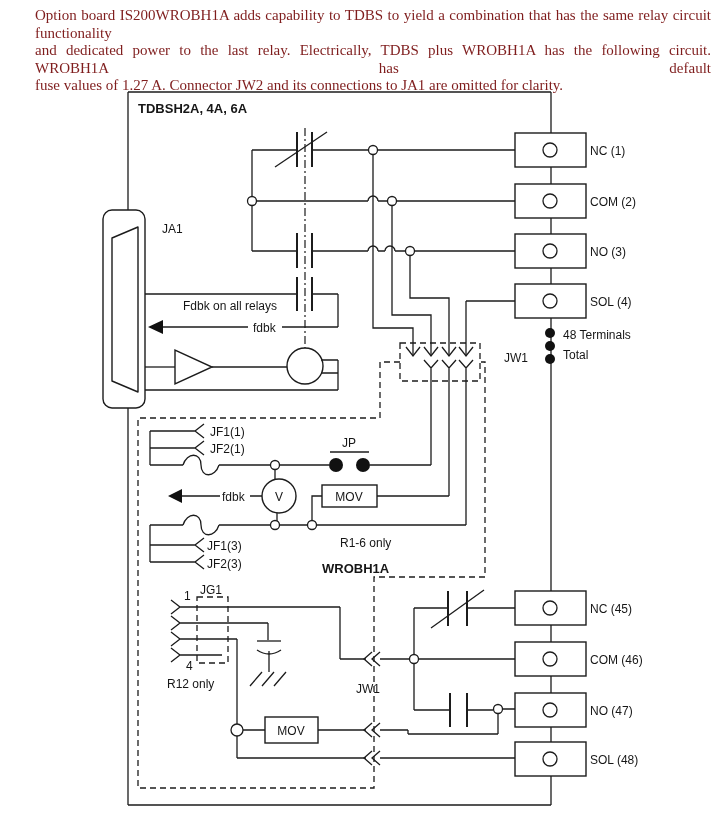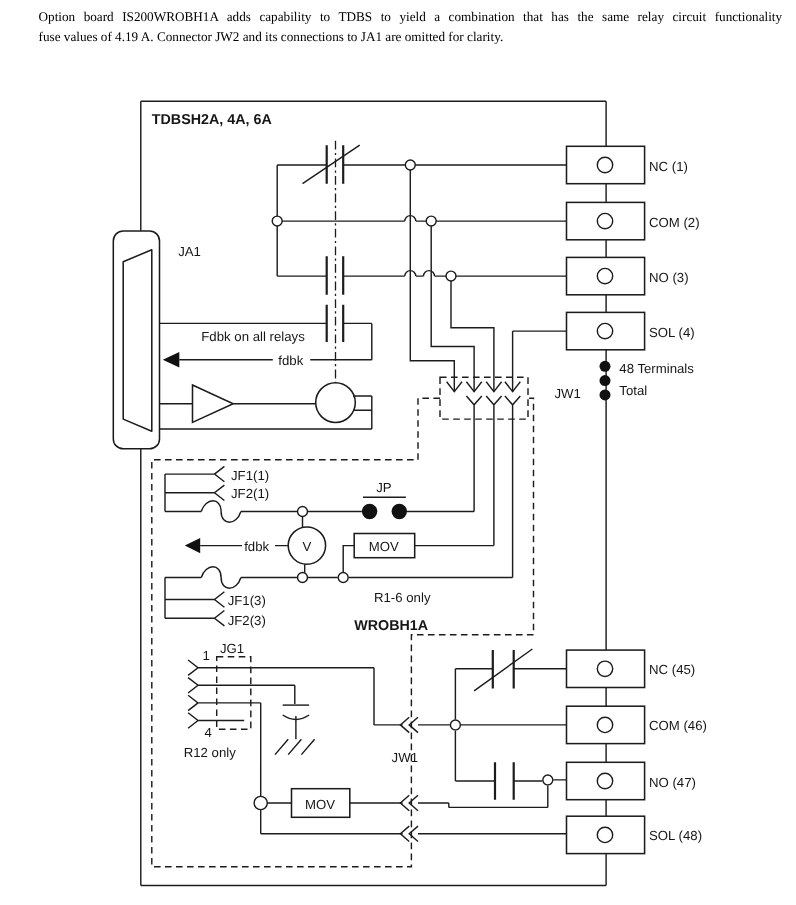--- a/index.html
+++ b/index.html
@@ -1,37 +1,38 @@
 <!DOCTYPE html>
 <html><head>
 <meta charset="utf-8">
 <style>
   html,body{margin:0;padding:0;background:#ffffff;}
   body{width:724px;height:823px;position:relative;font-family:"Liberation Sans",sans-serif;color:#1b1b1b;}
-  .intro{position:absolute;left:35px;top:7px;width:676px;font-family:"Liberation Serif",serif;font-size:12px;line-height:17.5px;color:#000000;}
+  .intro{position:absolute;left:35px;top:7px;width:676px;font-family:"Liberation Serif",serif;font-size:15px;line-height:17.5px;color:#7f1d1d;}
   .intro .line{text-align:justify;text-align-last:justify;}
   .intro .line:last-child{text-align-last:left;}
   svg{position:absolute;left:0;top:0;}
   svg text{font-family:"Liberation Sans",sans-serif;font-size:12px;fill:#161616;}
   text.bold{font-weight:bold;font-size:13px;}
   .wire{stroke:#1c1c1c;stroke-width:1.3;fill:none;}
   .wire2{stroke:#1c1c1c;stroke-width:2;fill:none;}
   .dash{stroke:#1c1c1c;stroke-width:1.3;fill:none;stroke-dasharray:6 4;}
   .dashdot{stroke:#1c1c1c;stroke-width:1.2;fill:none;stroke-dasharray:8 3 2 3;}
   .whitebox{fill:#ffffff;stroke:#1c1c1c;stroke-width:1.4;}
   .node{fill:#ffffff;stroke:#1c1c1c;stroke-width:1.3;}
   .dot{fill:#111111;stroke:none;}
   .filled{fill:#111111;stroke:none;}
 </style>
 </head>
 <body>
 
 <div class="intro">
   <div class="line">Option board IS200WROBH1A adds capability to TDBS to yield a combination that has the same relay circuit functionality</div>
-  <div class="line">fuse values of 4.19 A. Connector JW2 and its connections to JA1 are omitted for clarity.</div>
+  <div class="line">and dedicated power to the last relay. Electrically, TDBS plus WROBH1A has the following circuit. WROBH1A has default</div>
+  <div class="line">fuse values of 1.27 A. Connector JW2 and its connections to JA1 are omitted for clarity.</div>
 </div>
 
 <svg width="724" height="823" viewBox="0 0 724 823">
 
   <g>
     <path class="wire" d="M128,92 H551 M128,92 V805 M128,805 H551 M551,92 V805"></path>
   </g>
 
   <path class="dashdot" d="M305,128 V349"></path>
 

